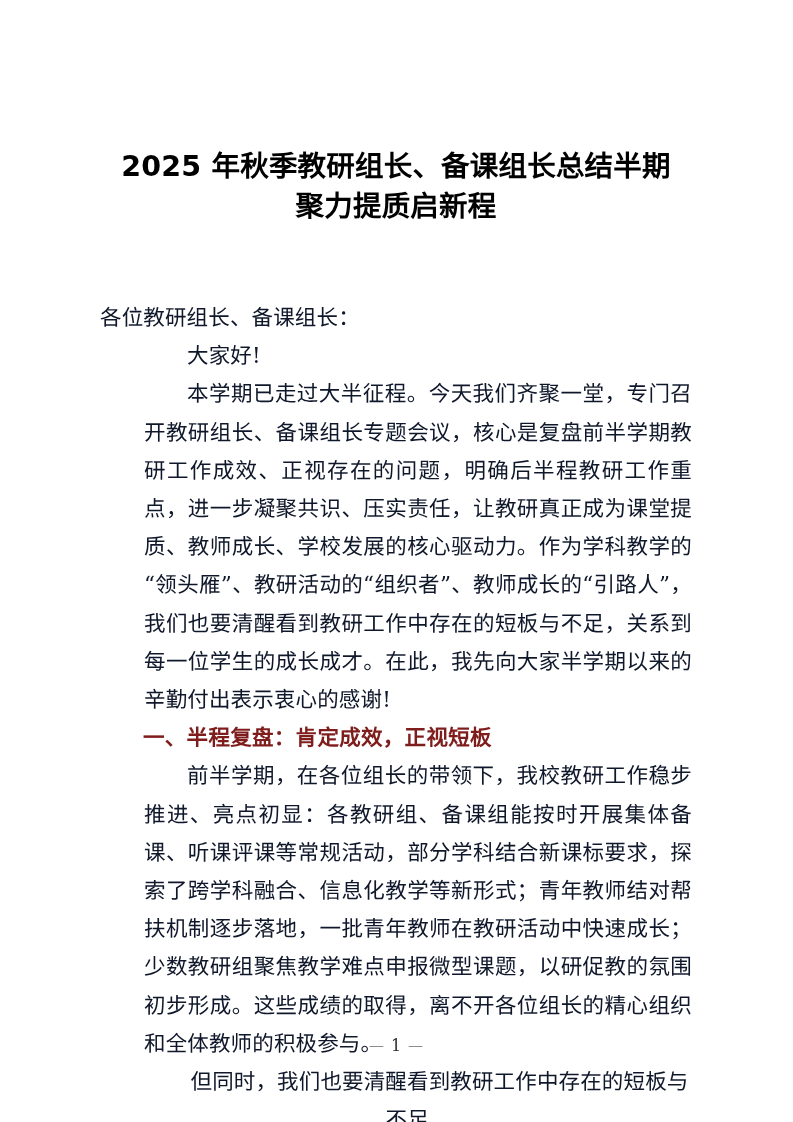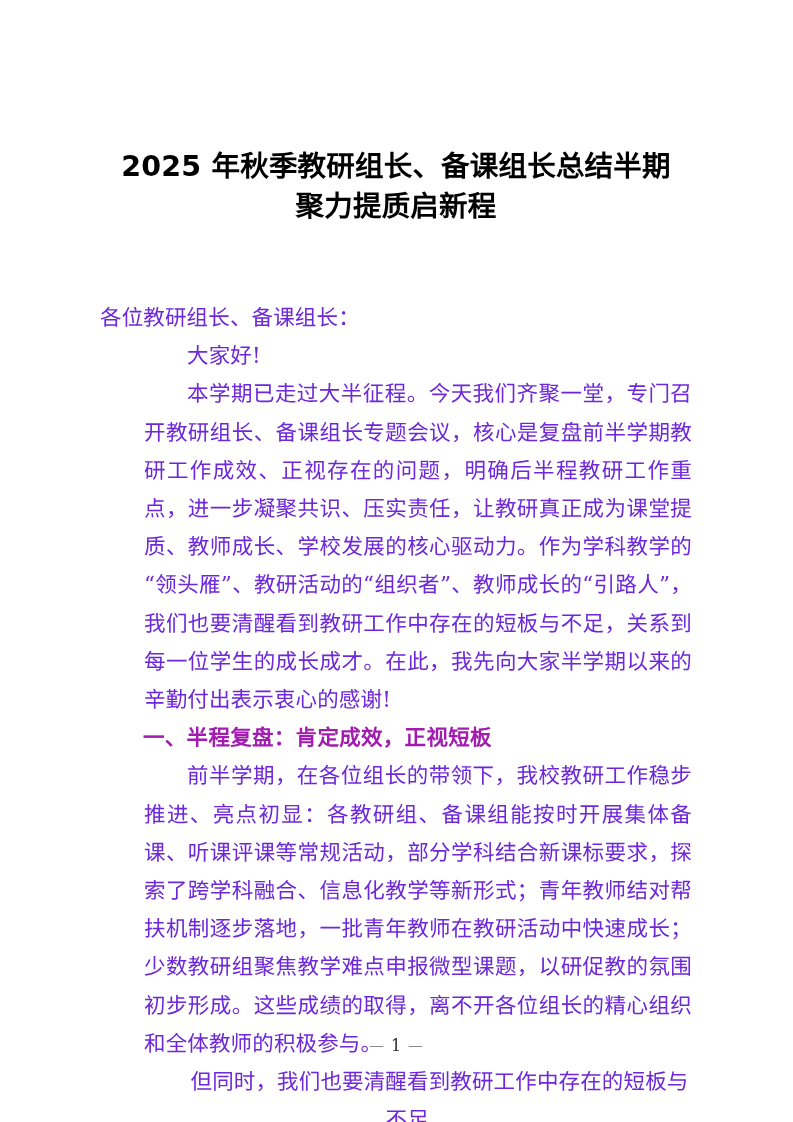--- a/index.html
+++ b/index.html
@@ -71,32 +71,32 @@
   }
 
   .para {
     margin: 0;
     font-family: "DejaVu Serif", "Liberation Serif", serif;
     font-size: 21.5px;
     line-height: 38.2px;
     text-align: justify;
     text-justify: inter-ideograph;
     letter-spacing: 0.15px;
-    color: #6d28d9;
+    color: #0f172a;
   }
 
   .para.indent {
     text-indent: 2em;
     margin-left: 44px;
   }
 
   .para.heading {
     font-weight: bold;
     text-indent: 2em;
-    color: #a21caf;
+    color: #7f1d1d;
     letter-spacing: 0.3px;
   }
 
   
   .para.tail {
     text-align: center;
   }
 
   
   .footer {

